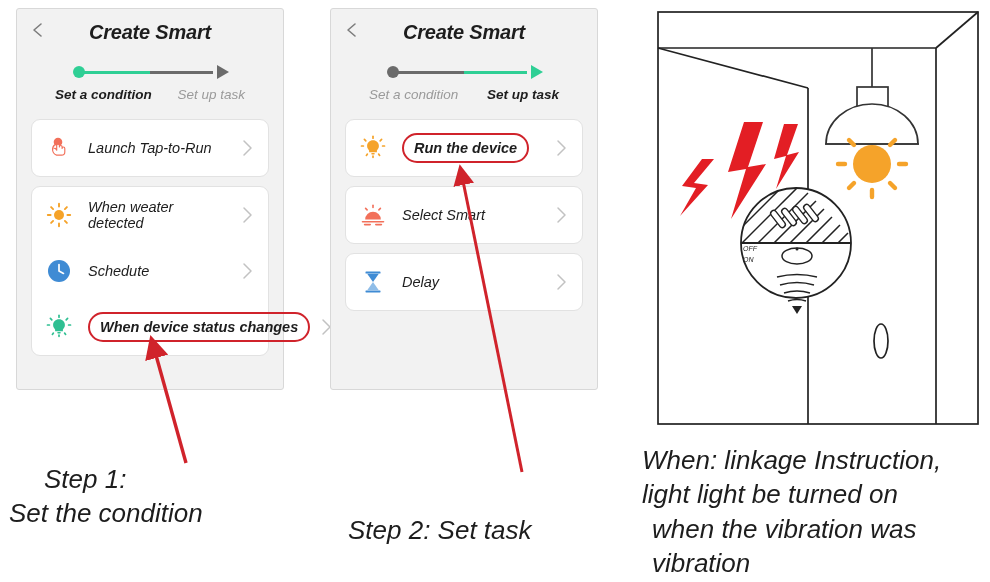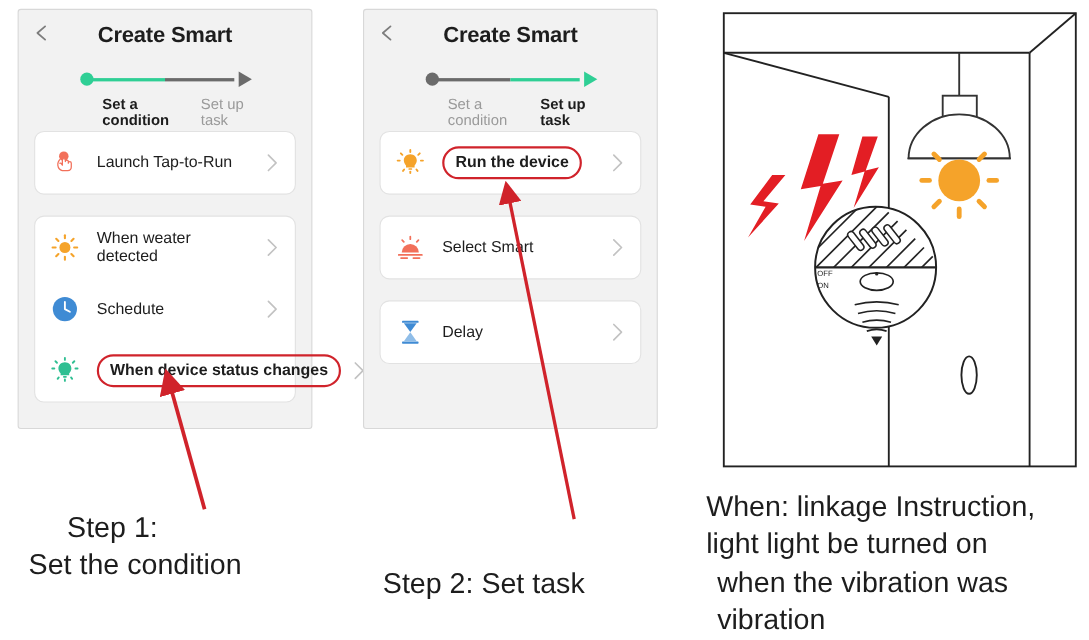--- a/index.html
+++ b/index.html
@@ -2,21 +2,21 @@
 <html><head>
 <meta charset="utf-8">
 <style>
   * { box-sizing: border-box; margin: 0; padding: 0; }
   html, body {
     width: 990px; height: 582px;
     background: #ffffff;
     font-family: "Liberation Sans", sans-serif;
     overflow: hidden;
   }
-  .stage { position: relative; width: 990px; height: 508px; background:#fff; }
+  .stage { position: relative; width: 990px; height: 508px; background:#fff;font-style:italic; }
 
   
   .phone {
     position: absolute;
     background: #f2f2f2;
     border: 1px solid #d8d8d8;
     border-radius: 3px;
   }
   #phone1 { left: 16px;  top: 8px; width: 268px; height: 382px; }
   #phone2 { left: 330px; top: 8px; width: 268px; height: 382px; }
@@ -60,31 +60,30 @@
     position: absolute; right: -2px; top: 0px;
     width: 0; height: 0;
     border-top: 7px solid transparent;
     border-bottom: 7px solid transparent;
     border-left: 12px solid #666;
   }
   .step-labels {
     display: flex; justify-content: space-between;
     padding: 6px 8px 0 8px;
     font-size: 13.5px;
-    margin-left: 38px;
   }
   .step-label.active   { font-weight: bold; color: #1d1d1d; }
   .step-label.inactive { font-weight: normal; color: #9a9a9a; }
 
   
   .card {
     background: #fff;
     border: 1px solid #e2e2e2;
     border-radius: 9px;
-    margin: 0 14px 19px 14px;
+    margin: 0 14px 9px 14px;
   }
   .row {
     position: relative;
     display: flex; align-items: center;
     height: 56px;
     padding: 0 14px 0 12px;
     cursor: pointer;
   }
   .row .ico {
     width: 30px; height: 30px;
@@ -112,21 +111,21 @@
   .row .chev svg { display:block; }
 
   
   .caption {
     position: absolute;
     font-size: 26px;
     color: #1d1d1d;
     line-height: 1.32;
     font-family: "Liberation Sans", sans-serif;
   }
-  #cap1 { left: 26px;  top: 462px; width: 300px; }
+  #cap1 { left: 9px;  top: 462px; width: 300px; }
   #cap1 .l1 { padding-left: 35px; }
   #cap2 { left: 348px; top: 473px; width: 270px; margin-top: 40px; }
   #cap3 { left: 642px; top: 443px; width: 348px; }
   #cap3 .l3, #cap3 .l4 { padding-left: 10px; }
 
   
   .annot { position: absolute; left: 0; top: 0; width: 990px; height: 582px;
            pointer-events: none; }
 
   

